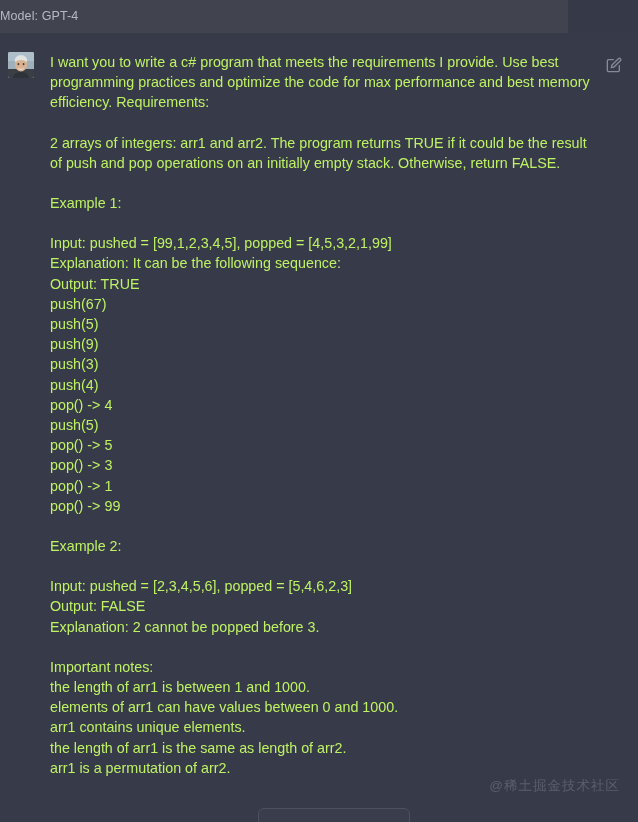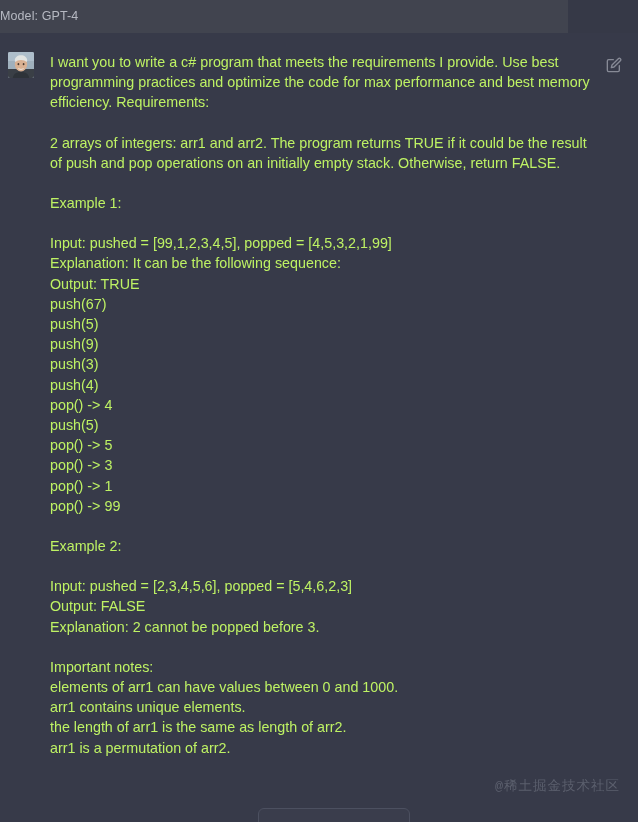--- a/index.html
+++ b/index.html
@@ -107,21 +107,21 @@
 
   
   #watermark {
     position: absolute;
     right: 18px;
     bottom: 27px;
     font-size: 13.5px;
     color: #5b5f6d;
     letter-spacing: 1px;
     user-select: none;
-    font-family: Liberation Mono, monospace;
+    font-family: Liberation Sans, sans-serif;
   }
 
   
   #regenerate-button {
     position: absolute;
     left: 258px;
     bottom: -14px;
     width: 152px;
     height: 28px;
     border: 1px solid #4c5060;
@@ -190,20 +190,21 @@
       <p class="para flow">Example 2:</p>
 
       <div class="para block-lines">
         <span class="ln">Input: pushed = [2,3,4,5,6], popped = [5,4,6,2,3]</span>
         <span class="ln">Output: FALSE</span>
         <span class="ln">Explanation: 2 cannot be popped before 3.</span>
       </div>
 
       <div class="para block-lines" style="margin-top:20px;">
         <span class="ln">Important notes:</span>
+        <span class="ln">the length of arr1 is between 1 and 1000.</span>
         <span class="ln">elements of arr1 can have values between 0 and 1000.</span>
         <span class="ln">arr1 contains unique elements.</span>
         <span class="ln">the length of arr1 is the same as length of arr2.</span>
         <span class="ln">arr1 is a permutation of arr2.</span>
       </div>
 
     </div>
   </div>
 
   <div id="regenerate-button"></div>

